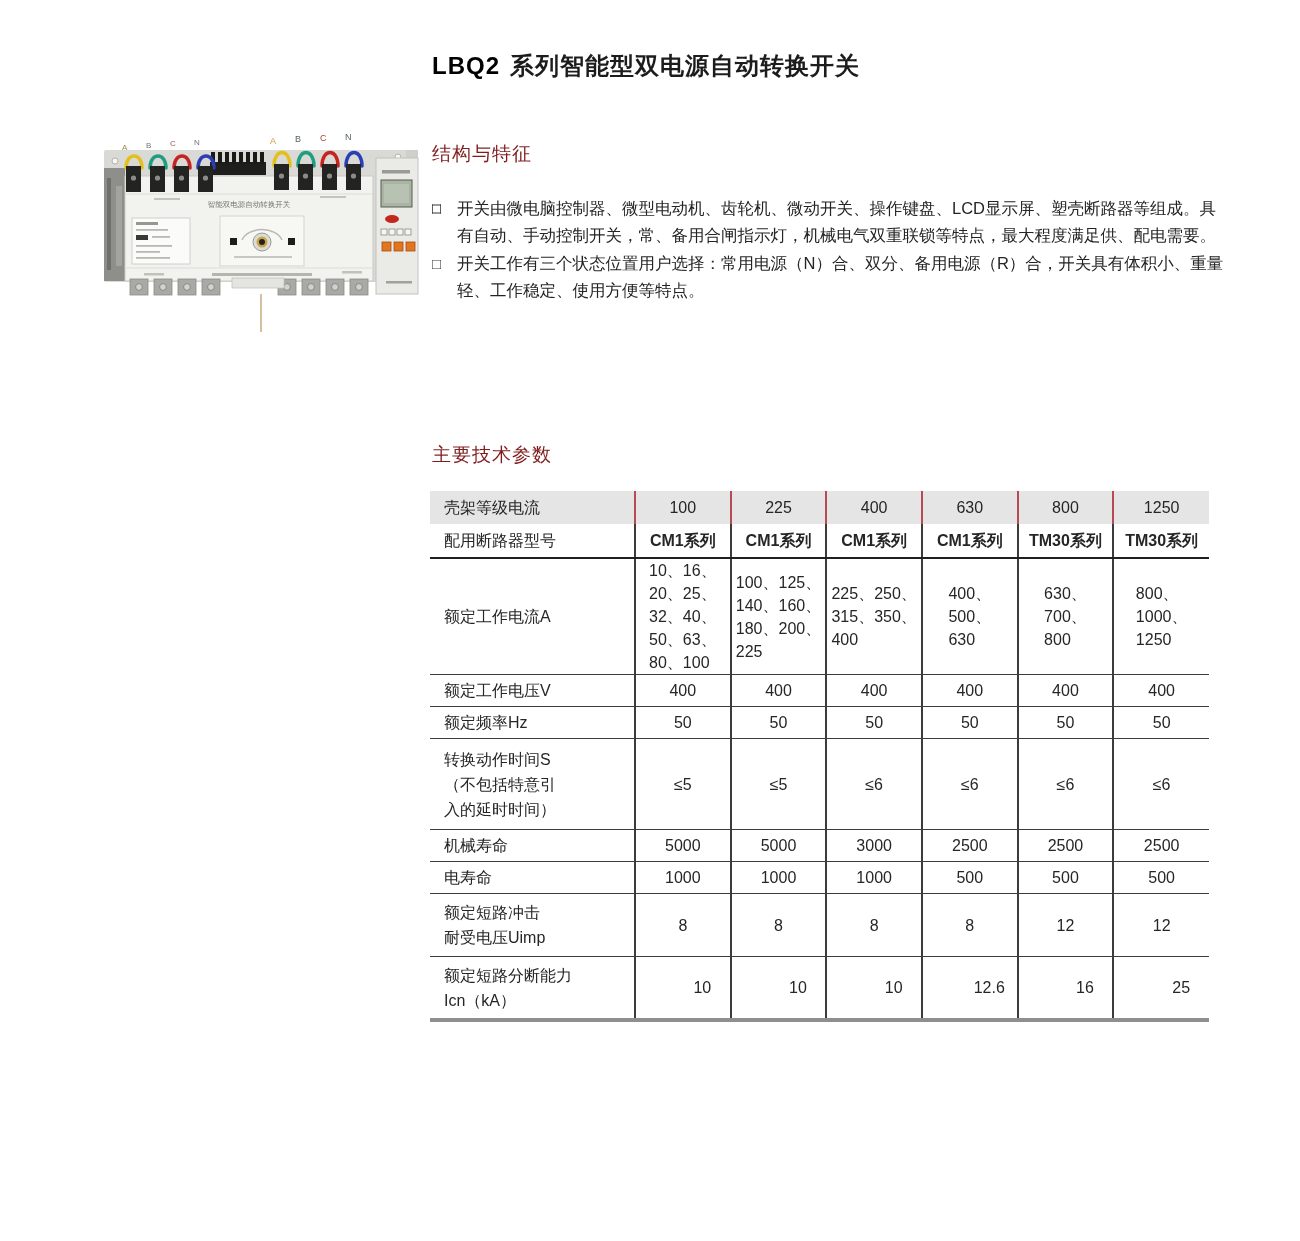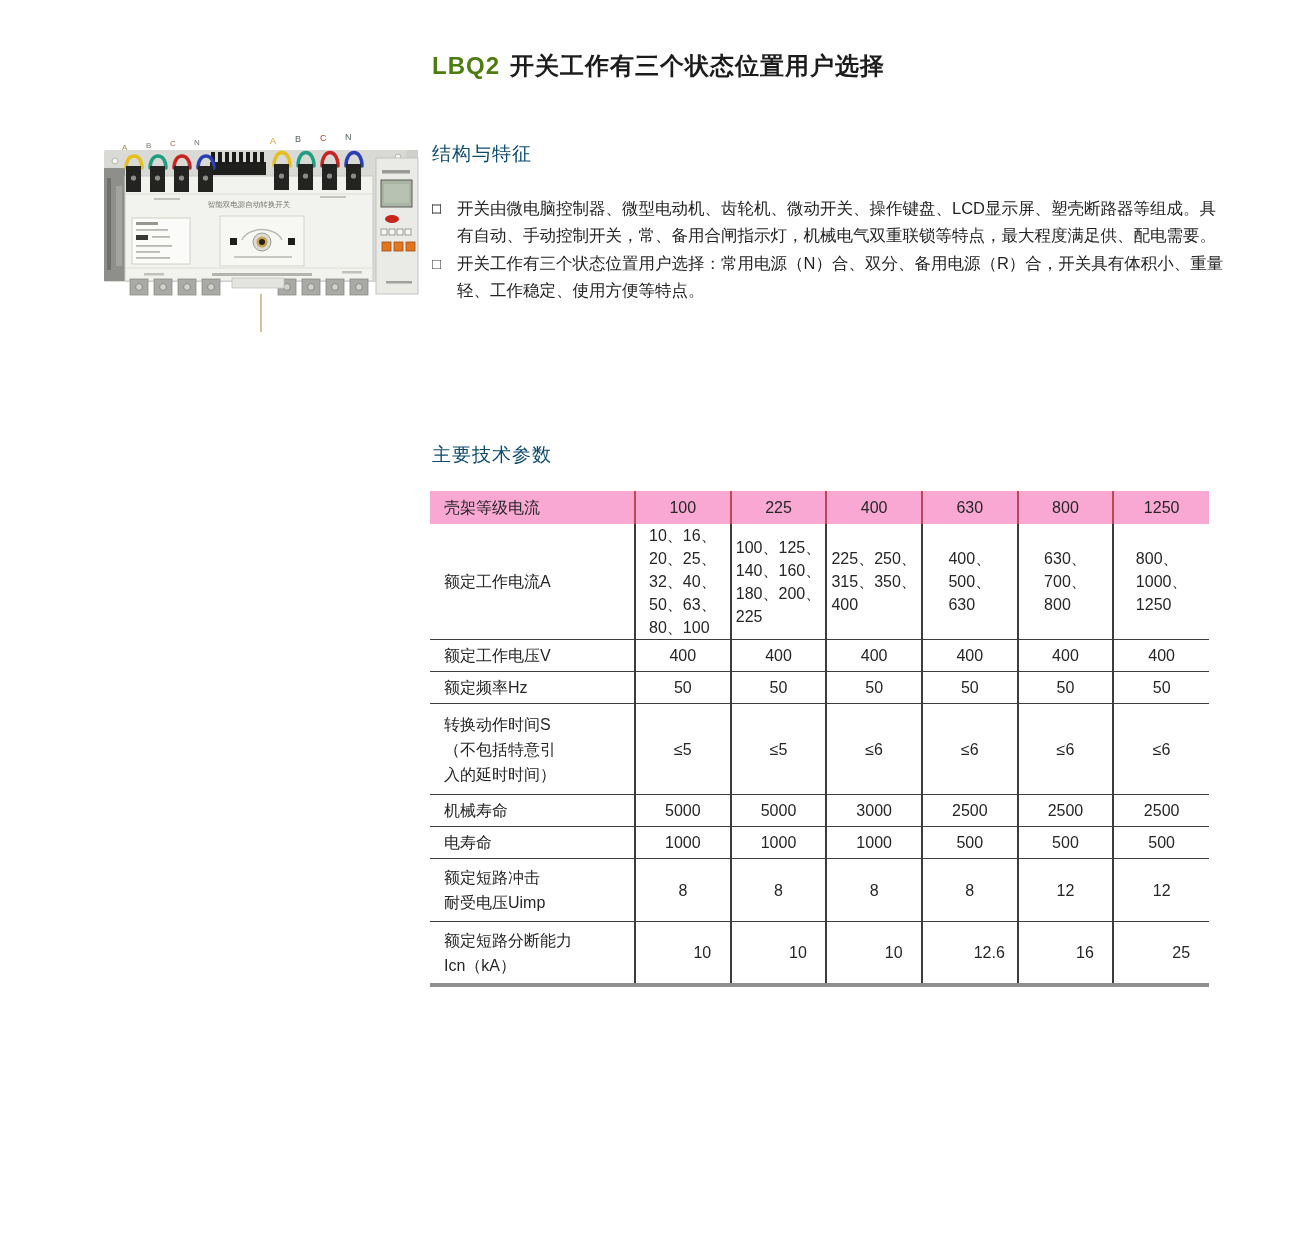--- a/index.html
+++ b/index.html
@@ -3,44 +3,44 @@
 <meta charset="utf-8">
 <style>
   html,body{margin:0;padding:0;}
   body{
     width:1300px;height:1241px;position:relative;background:#ffffff;
     font-family:"Liberation Sans","DejaVu Sans",sans-serif;color:#222;
     overflow:hidden;
   }
   
   .page-title{position:absolute;left:432px;top:50px;font-size:24px;font-weight:bold;letter-spacing:1px;}
-  .page-title .code{color:#4d7c0f;margin-right:10px;}
+  .page-title .code{color:#000000;margin-right:10px;}
   .page-title .rest{color:#1c1c1c;}
 
   
-  .sec-heading{position:absolute;left:432px;font-size:19px;color:#0c4a6e;letter-spacing:1px;}
+  .sec-heading{position:absolute;left:432px;font-size:19px;color:#7f1d1d;letter-spacing:1px;}
   .h-features{top:141px;}
   .h-specs{top:442px;}
 
   
   .features{position:absolute;left:432px;top:194px;width:792px;font-size:16.5px;line-height:27px;color:#242424;}
   .features .item{position:relative;padding-left:25px;margin:0 0 1px 0;}
   .features .marker{position:absolute;left:0;top:0;font-size:15px;color:#3a3a3a;}
 
   
   .photo-wrap{position:absolute;left:92px;top:126px;width:332px;height:212px;}
   .photo-wrap svg{display:block;}
 
   
   .spec-table{position:absolute;left:430px;top:491px;width:779px;border-collapse:collapse;table-layout:fixed;font-size:16px;color:#262626;}
   .spec-table td{padding:0;vertical-align:middle;text-align:center;white-space:pre-line;line-height:25px;}
   .spec-table td.lbl{text-align:left;padding-left:14px;line-height:25px;}
   col.c0{width:205px;}
   
-  tr.r-frame td{background:#f9a8d4;height:33px;}
+  tr.r-frame td{background:#e5e5e5;height:33px;}
   tr.r-breaker td{height:33px;font-weight:600;}
   tr.r-breaker td.lbl{font-weight:400;}
   tr.r-current td{height:93px;}
   tr.r-volt td{height:31px;}
   tr.r-ctrl td{height:31px;}
   tr.r-freq td{height:31px;}
   tr.r-time td{height:90px;}
   tr.r-cat td{height:186px;}
   tr.r-mech td{height:31px;}
   tr.r-elec td{height:31px;}
@@ -57,21 +57,21 @@
   tr.r-icn td{border-bottom:4px solid #8f8f8f;}
   
   tr.r-current td .blk{display:inline-block;text-align:left;line-height:23px;}
   tr.r-current td{line-height:23px;}
   tr.r-cat td.lbl{line-height:26px;}
 </style>
 </head>
 <body>
 
 <div class="page-title">
-  <span class="code">LBQ2</span><span class="rest">开关工作有三个状态位置用户选择</span>
+  <span class="code">LBQ2</span><span class="rest">系列智能型双电源自动转换开关</span>
 </div>
 
 <div class="photo-wrap">
   <svg viewBox="0 0 332 212" width="332" height="212">
 
     <g>
       <rect x="12" y="24" width="308" height="132" fill="#d9d9d5" rx="2"></rect>
       <rect x="314" y="24" width="12" height="132" fill="#cfcfcb"></rect>
       <circle cx="23" cy="35" r="3" fill="#f6f6f3" stroke="#b3b3af" stroke-width="1"></circle>
       <circle cx="306" cy="31" r="3" fill="#f6f6f3" stroke="#b3b3af" stroke-width="1"></circle>
@@ -241,20 +241,29 @@
     </colgroup>
   <tbody>
   <tr class="r-frame">
     <td class="lbl">壳架等级电流</td>
     <td class="sep">100</td>
     <td class="sep">225</td>
     <td class="sep">400</td>
     <td class="sep">630</td>
     <td class="sep">800</td>
     <td class="sep">1250</td>
+  </tr>
+  <tr class="r-breaker">
+    <td class="lbl">配用断路器型号</td>
+    <td class="sep">CM1系列</td>
+    <td class="sep">CM1系列</td>
+    <td class="sep">CM1系列</td>
+    <td class="sep">CM1系列</td>
+    <td class="sep">TM30系列</td>
+    <td class="sep">TM30系列</td>
   </tr>
   <tr class="r-current">
     <td class="lbl">额定工作电流A</td>
     <td class="sep"><span class="blk">10、16、
 20、25、
 32、40、
 50、63、
 80、100</span></td>
     <td class="sep"><span class="blk">100、125、
 140、160、

